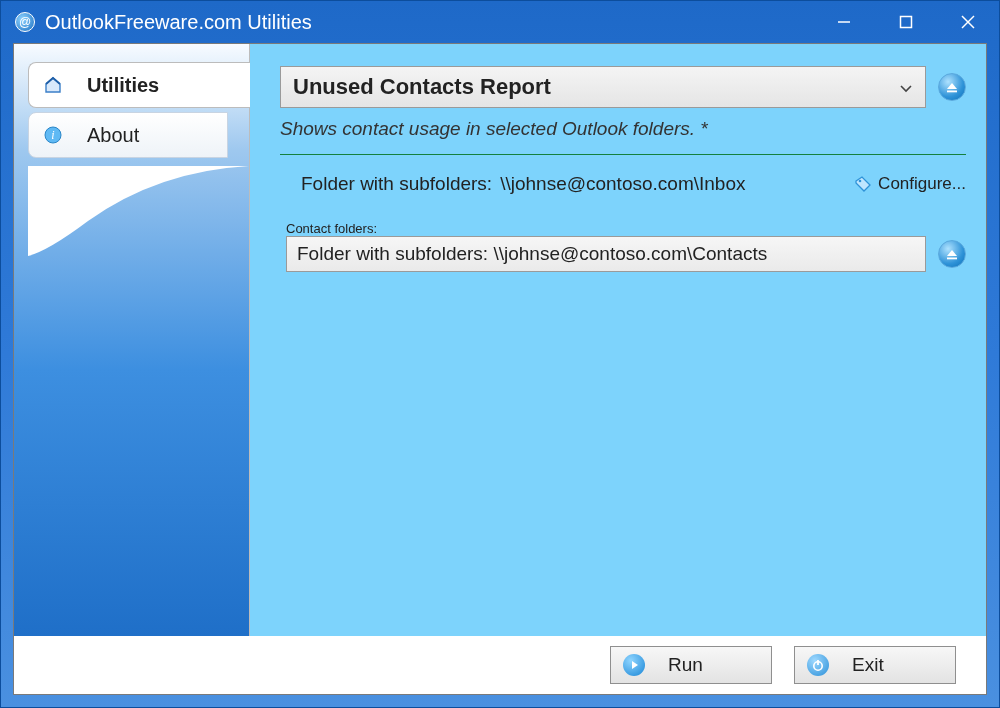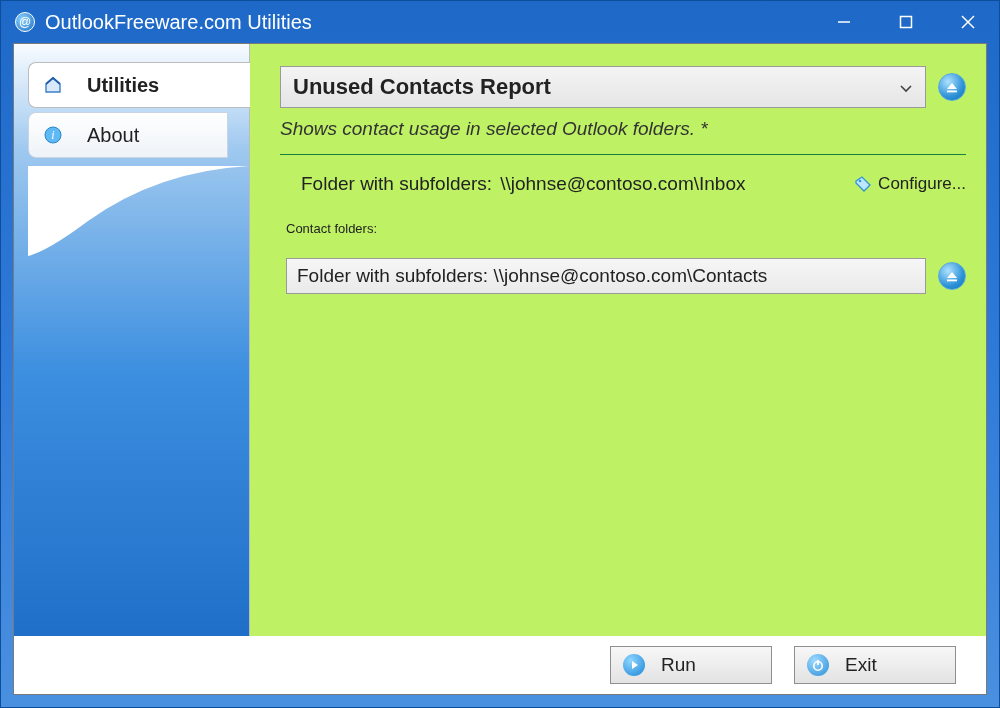--- a/index.html
+++ b/index.html
@@ -123,21 +123,21 @@
     position: absolute;
     top: 122px;
     left: 14px;
     width: 235px;
     height: 90px;
     z-index:1;
   }
 
   .main {
     flex: 1;
-    background: #bef264;
+    background: #7dd3fc;
     border-left: 1px solid #bcbcbc;
     padding: 22px 20px 20px 30px;
     position: relative;
     display: flex;
     flex-direction: column;
   }
 
   .header-row {
     display: flex;
     align-items: center;
@@ -199,21 +199,21 @@
   }
 
   .contact-label {
     margin-top: 26px;
     font-size: 13px;
     color: #222;
     padding-left: 6px;
   }
 
   .contact-row {
-    margin-top: 22px;
+    margin-top: 0;
     display: flex;
     align-items: center;
     gap: 12px;
     padding-left: 6px;
   }
   .contact-input {
     flex: 1;
     height: 36px;
     background: linear-gradient(to bottom, #f6f6f6, #eaeaea);
     border: 1px solid #9a9a9a;
@@ -233,21 +233,21 @@
     padding-right: 30px;
   }
   .btn {
     width: 162px;
     height: 38px;
     background: linear-gradient(to bottom, #f7f7f7, #e3e3e3);
     border: 1px solid #8f8f8f;
     display: flex;
     align-items: center;
     padding-left: 12px;
-    gap: 16px;
+    gap: 23px;
     font-size: 19px;
     color: #222;
   }
   .btn .bico {
     width:22px;height:22px;border-radius:50%;
     display:flex;align-items:center;justify-content:center;
   }
   .play-ico { background: radial-gradient(circle at 35% 30%, #8fd5ff, #1a86d6); }
   .power-ico { background: radial-gradient(circle at 35% 30%, #9fd9ff, #2a8fd8); }
 </style>

